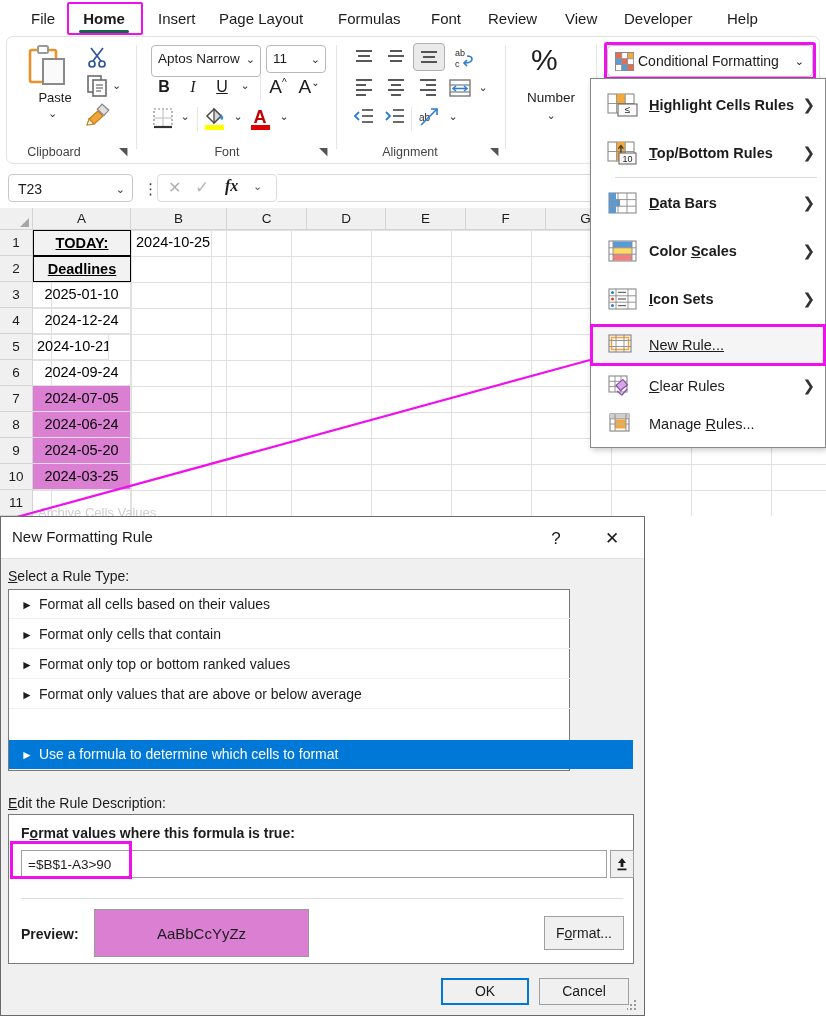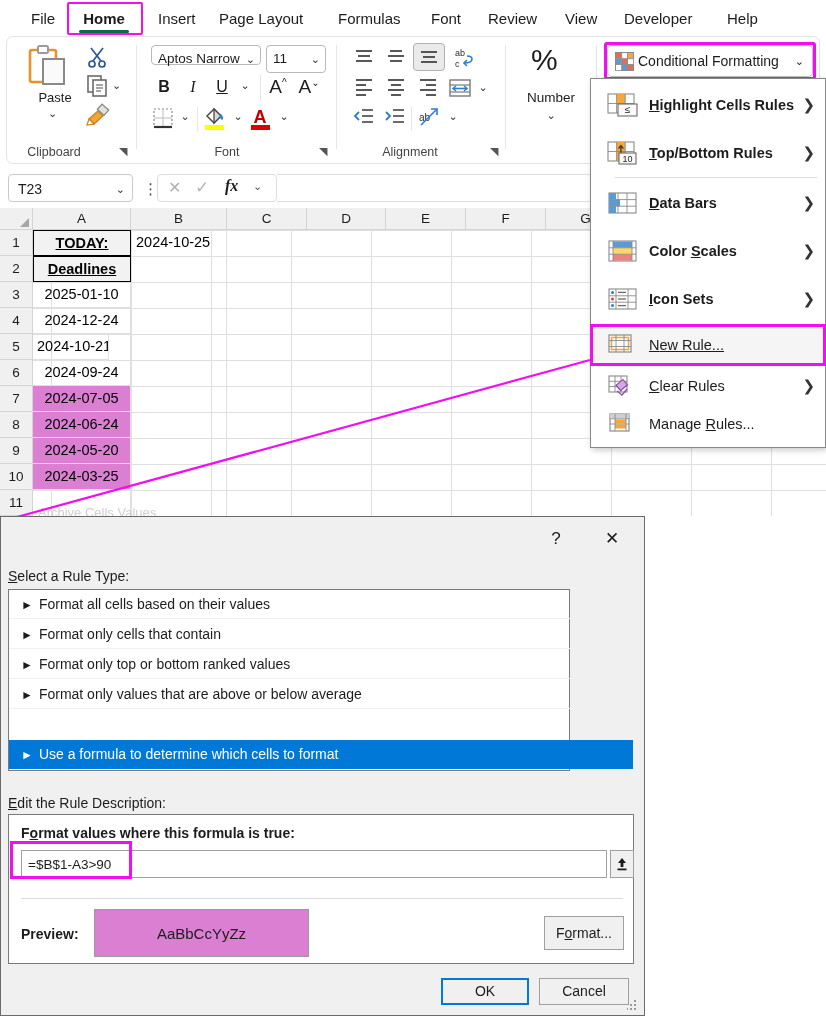--- a/index.html
+++ b/index.html
@@ -254,21 +254,21 @@
           <rect x="14" y="3" width="9" height="7" transform="rotate(42 18 6)" fill="#e0e0e0" stroke="#8a8a8a" stroke-width="1.3"></rect>
           <path d="M4 16 L2 22 L9 21 Z" fill="#fff" stroke="#c8821f" stroke-width="1.2"></path>
         </svg>
       </div>
       <div class="glabel" style="left:-18px;">Clipboard</div>
       <div class="dlg-launcher" style="left:112px;">◥</div>
       <div class="sep" style="left:129px;"></div>
     </div>
 
     <div class="rgroup" style="left:130px;width:200px;">
-      <div class="combo" style="left:14px;top:8px;width:110px;height:20px;">
+      <div class="combo" style="left:14px;top:8px;width:110px;height:32px;">
         <span>Aptos Narrow</span>
         <span class="cvx">⌄</span>
       </div>
       <div class="combo" style="left:129px;top:8px;width:60px;height:28px;">
         <span>11</span>
         <span class="cvx">⌄</span>
       </div>
 
       <div class="fbtn" style="left:16px;top:41px;width:22px;font-size:16px;font-weight:bold;"><span>B</span></div>
       <div class="fbtn" style="left:45px;top:41px;width:22px;font-size:16px;font-style:italic;font-family:'Liberation Serif',serif;"><span>I</span></div>
@@ -677,20 +677,23 @@
       </span>
       <span class="mlbl" style="line-height:38px;">Manage <span class="ul">R</span><span>ules...</span></span>
     </div>
   </div>
 
   <svg class="annot">
     <line x1="590" y1="360" x2="6" y2="520" stroke="#ef0fef" stroke-width="2.2"></line>
   </svg>
 
   <div class="dialog">
+    <div class="dlg-title">
+      <span class="t">New Formatting Rule</span>
+    </div>
     <div class="dlg-help"><span>?</span></div>
     <div class="dlg-close"><span>✕</span></div>
   </div>
 
   <div class="lab" style="left:8px;top:568px;">
     <span class="ul">S</span><span>elect a Rule Type:</span>
   </div>
 
   <div class="ruletypes">
     <div class="rt" style="top:0px;"><span class="bullet">►</span><span>Format all cells based on their values</span></div>

